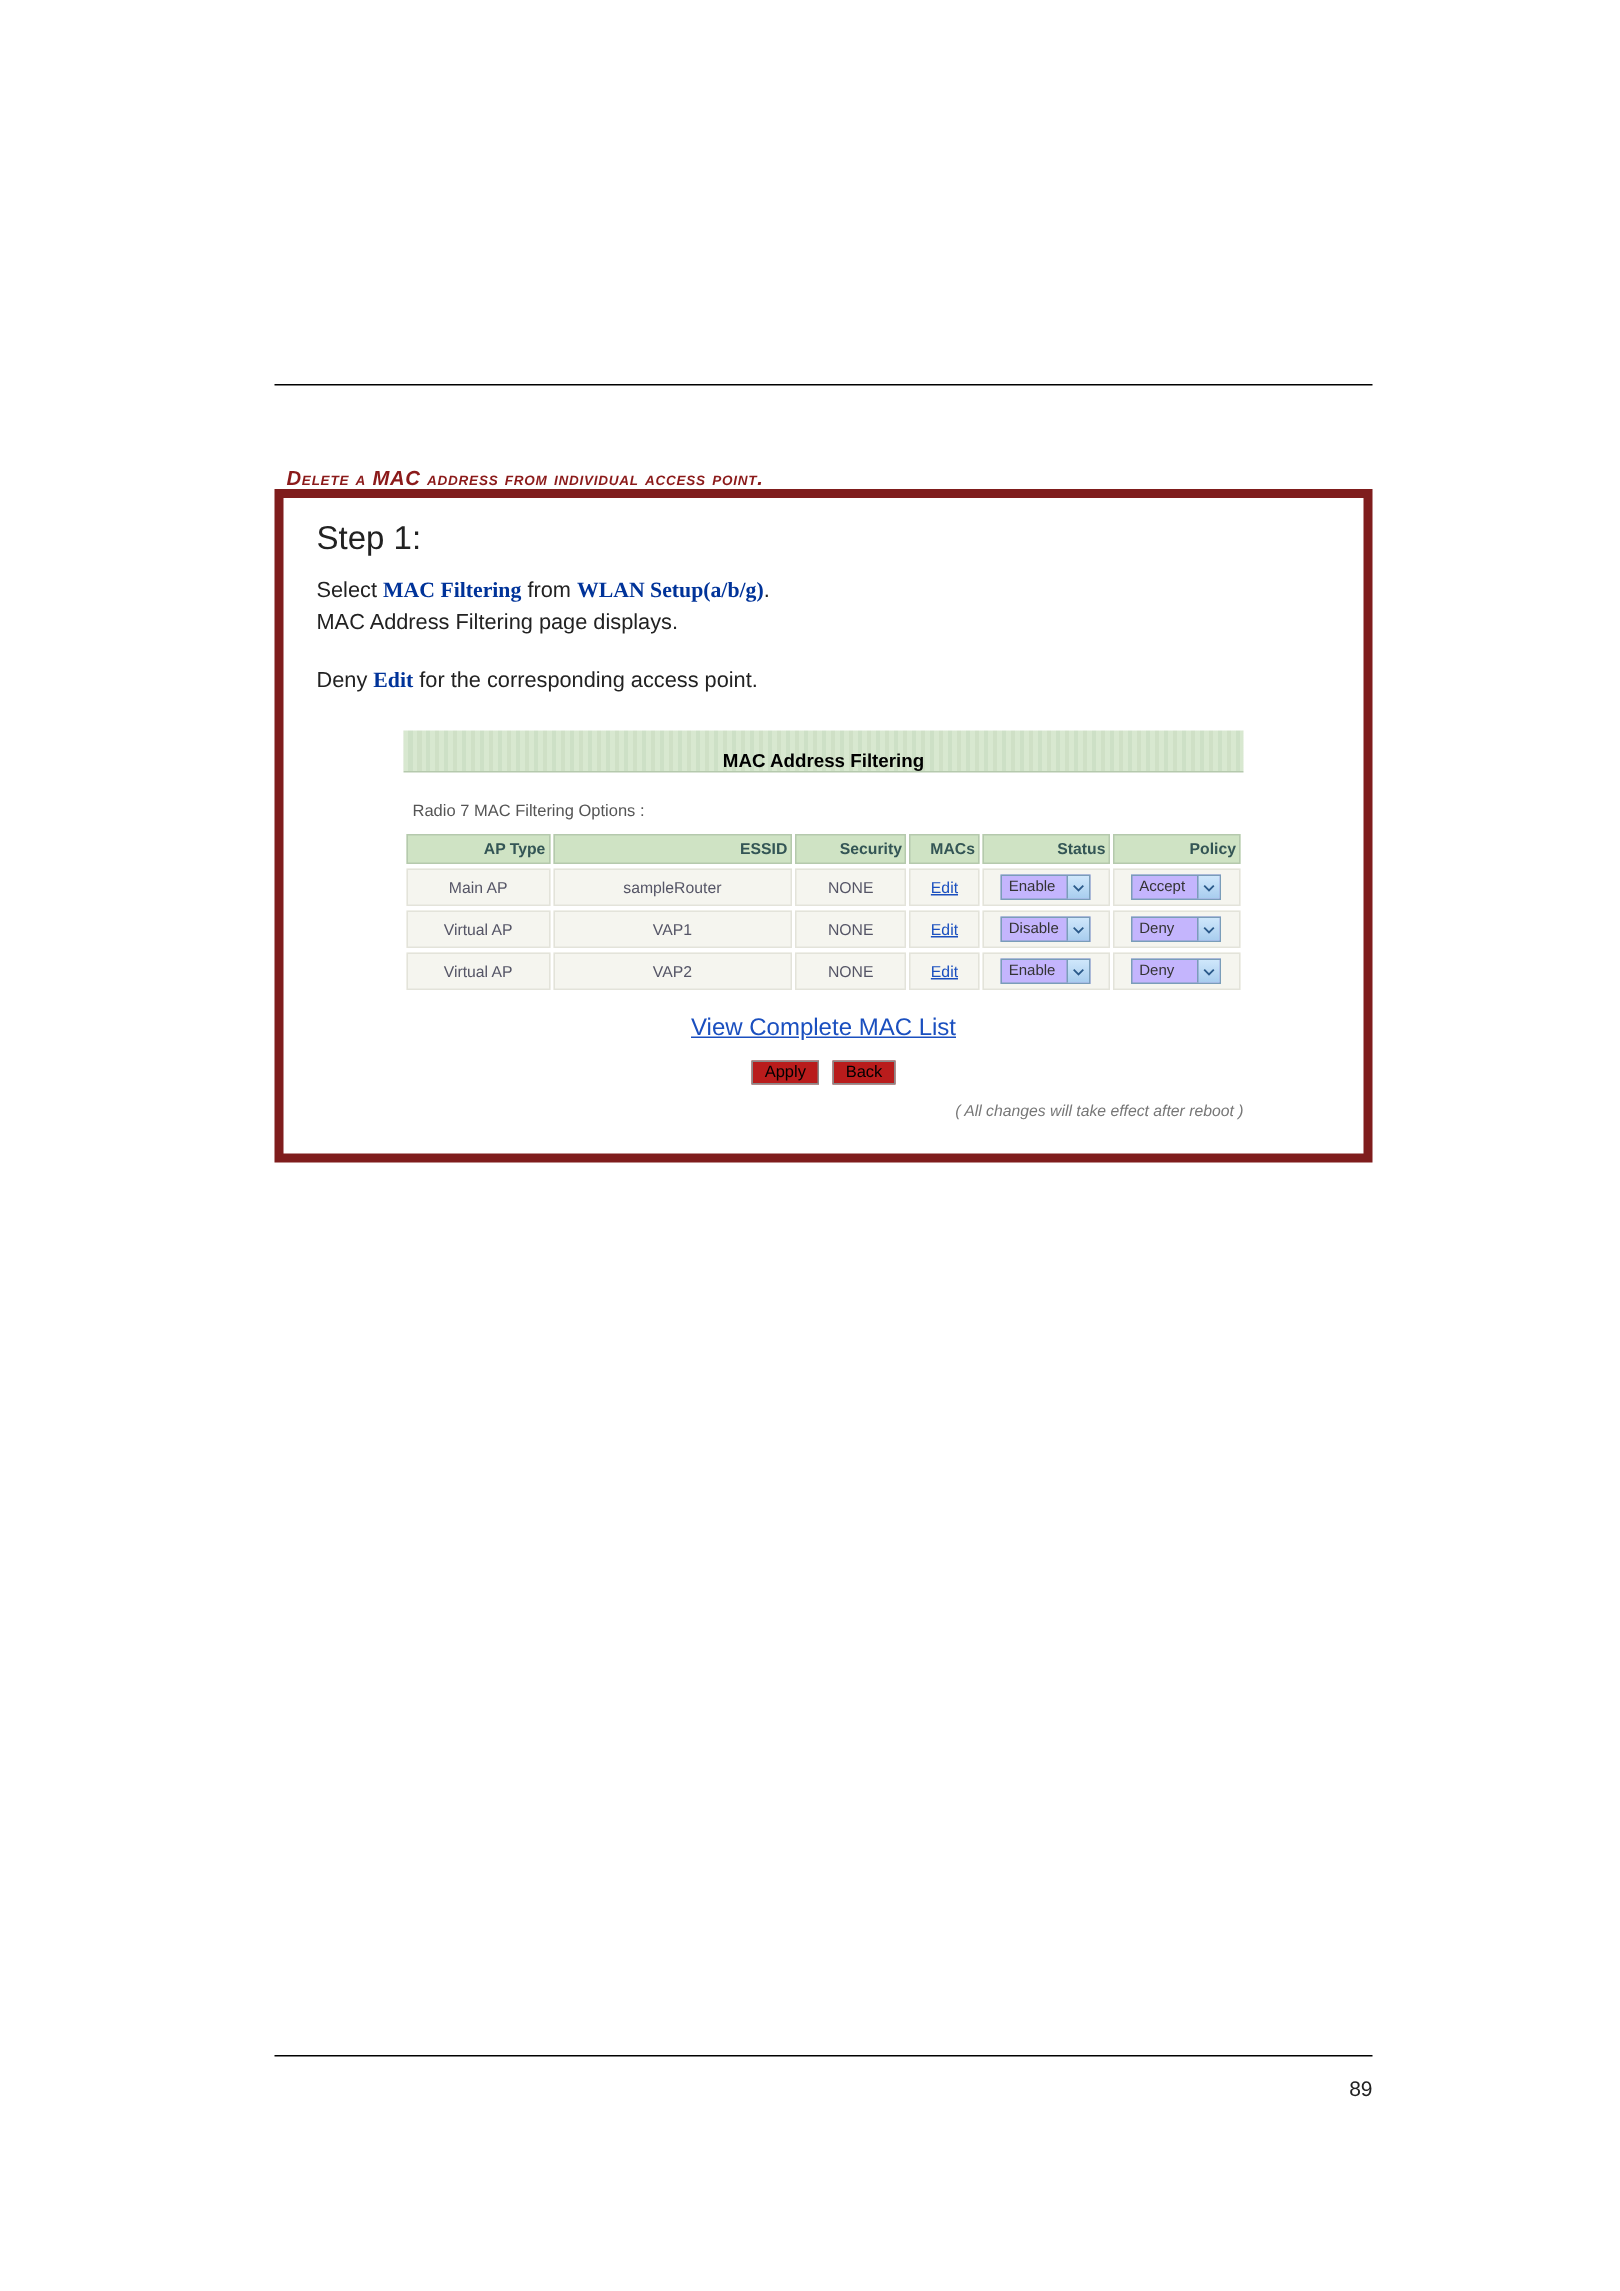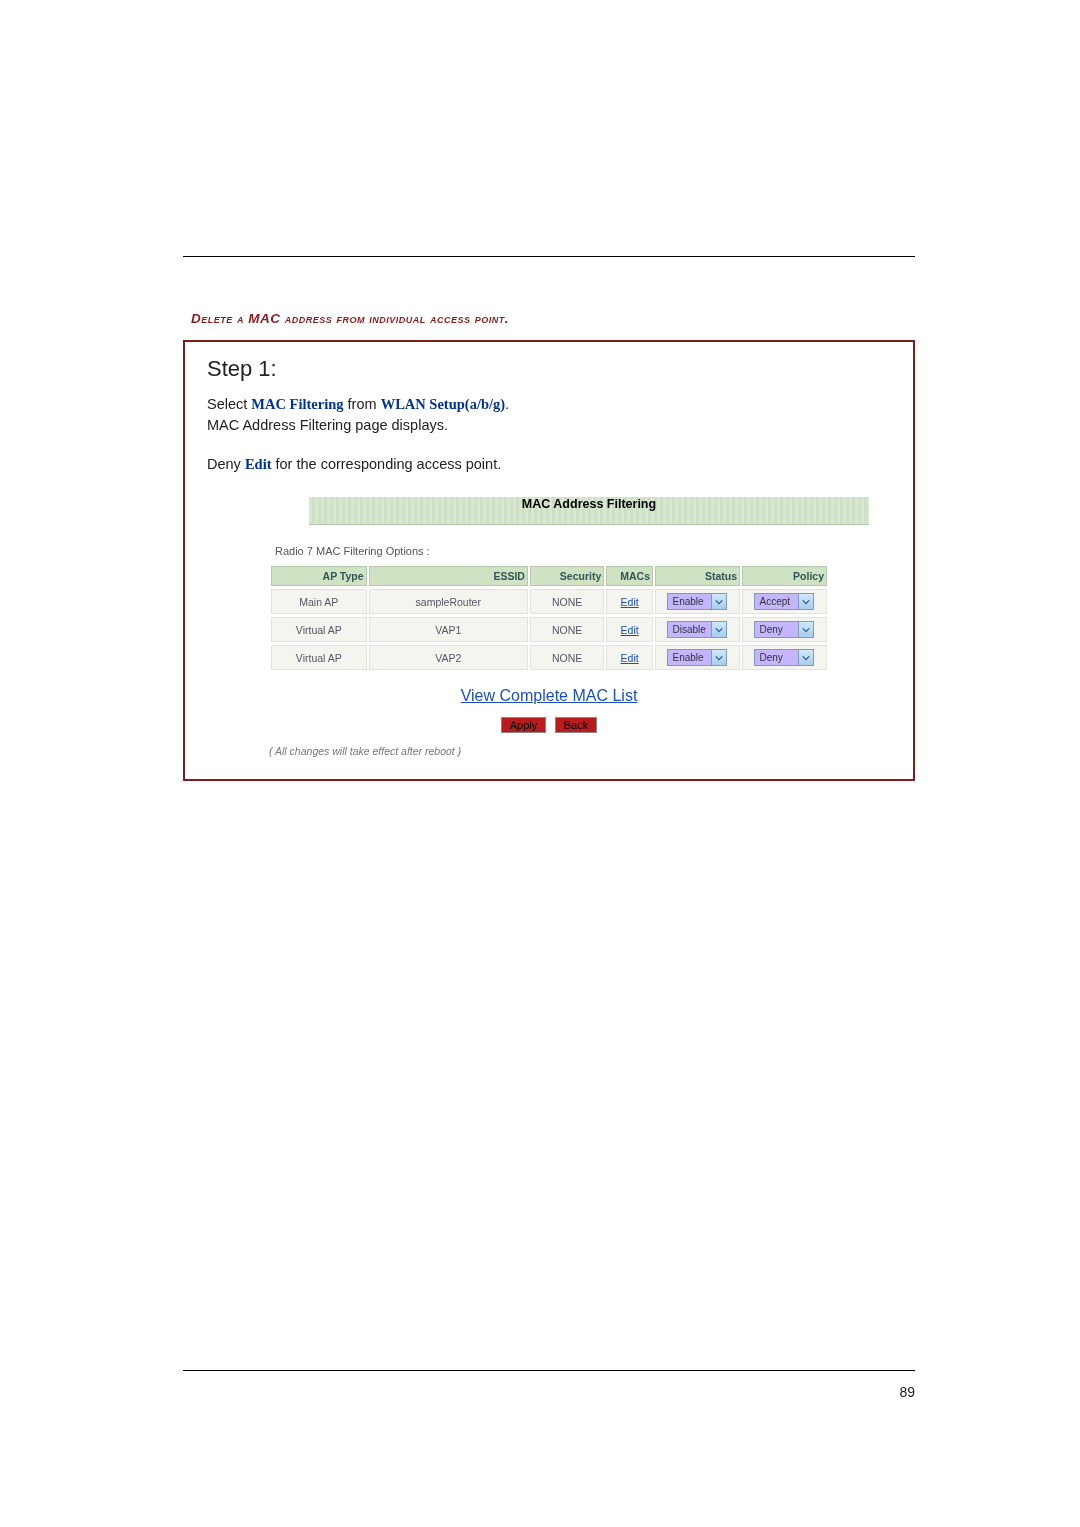--- a/index.html
+++ b/index.html
@@ -24,24 +24,23 @@
   }
   .section-heading {
     font-family: Verdana, Geneva, sans-serif;
     font-size: 13.5px;
     font-weight: bold;
     font-style: italic;
     font-variant: small-caps;
     letter-spacing: 0.5px;
     color: #8b1a1a;
     margin-left: 8px;
-    margin-bottom: 14px;
   }
   .green-box {
-    border: 2px solid #7f1d1d;
+    border: 6px solid #7f1d1d;
     width: 732px;
     min-height: 440px;
     padding: 14px 22px 22px 22px;
     background: #fff;
   }
   .step-title {
     font-family: "Trebuchet MS", Verdana, sans-serif;
     font-size: 22px;
     color: #222;
     margin-bottom: 12px;
@@ -56,30 +55,29 @@
   .spacer-sm { height: 18px; }
   .inner-panel {
     margin: 4px auto 0 auto;
     width: 560px;
     background: #fff;
   }
   .panel-title-bar {
     width: 100%;
     height: 28px;
     display: flex;
-    align-items: flex-start;
+    align-items: flex-end;
     justify-content: center;
     font-family: Arial, sans-serif;
     font-weight: bold;
     font-size: 12.5px;
     color: #000;
     background: repeating-linear-gradient(90deg,
       #d8e8d0 0 3px, #cde0c6 3px 6px, #d8e8d0 6px 9px, #cfe0c6 9px 12px);
     border-bottom: 1px solid #b5c9ad;
-    margin-left: 40px;
   }
   .options-label {
     font-family: Verdana, sans-serif;
     font-size: 11px;
     color: #555;
     margin: 20px 2px 6px 6px;
   }
   table.mac-table {
     border-collapse: separate;
     border-spacing: 2px 3px;
@@ -157,21 +155,21 @@
     background: #b91c1c;
     border: 1px solid #888;
     margin: 0 2px;
     cursor: pointer;
   }
   .footnote {
     font-family: Verdana, sans-serif;
     font-style: italic;
     font-size: 10.5px;
     color: #777;
-    text-align: left;
+    text-align: right;
     margin-top: 12px;
   }
   .bottom-rule-wrap {
     position: absolute;
     left: 183px;
     top: 1370px;
     width: 732px;
   }
   .bottom-rule {
     border: none;

